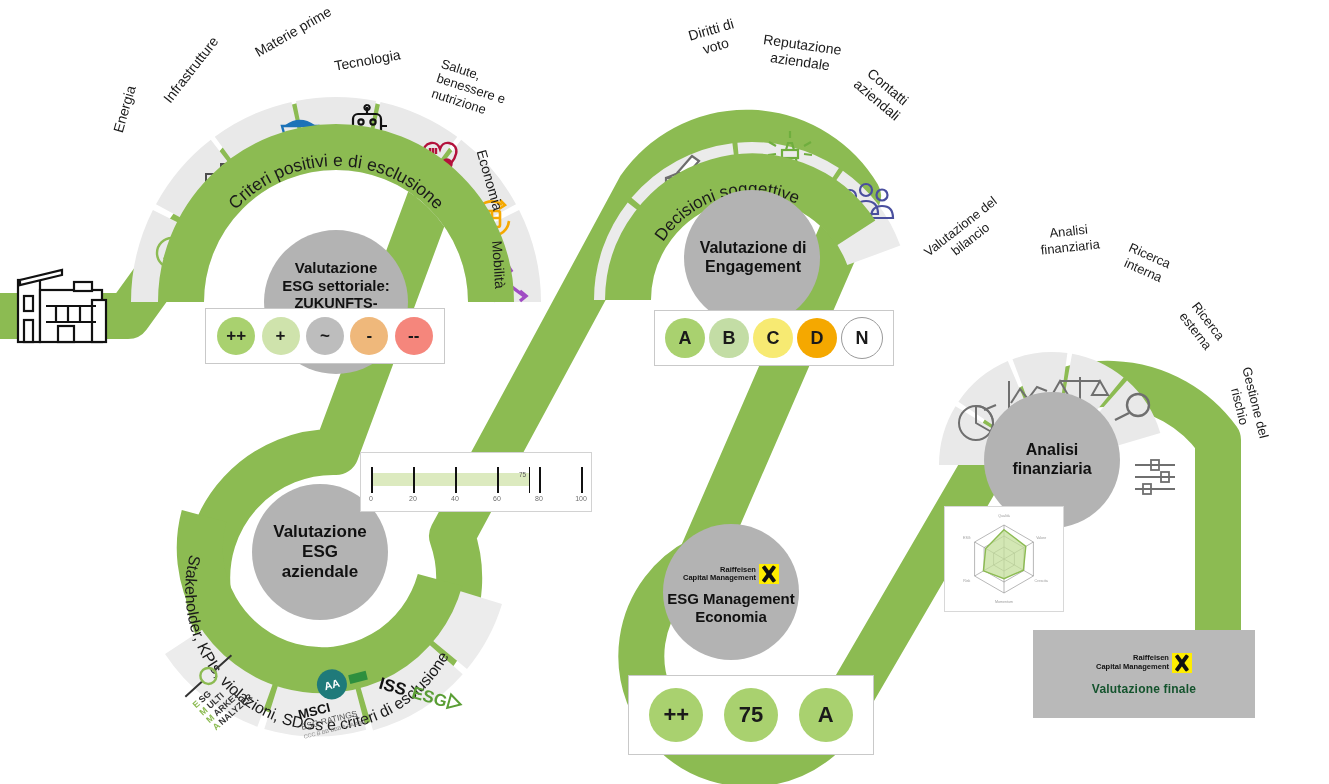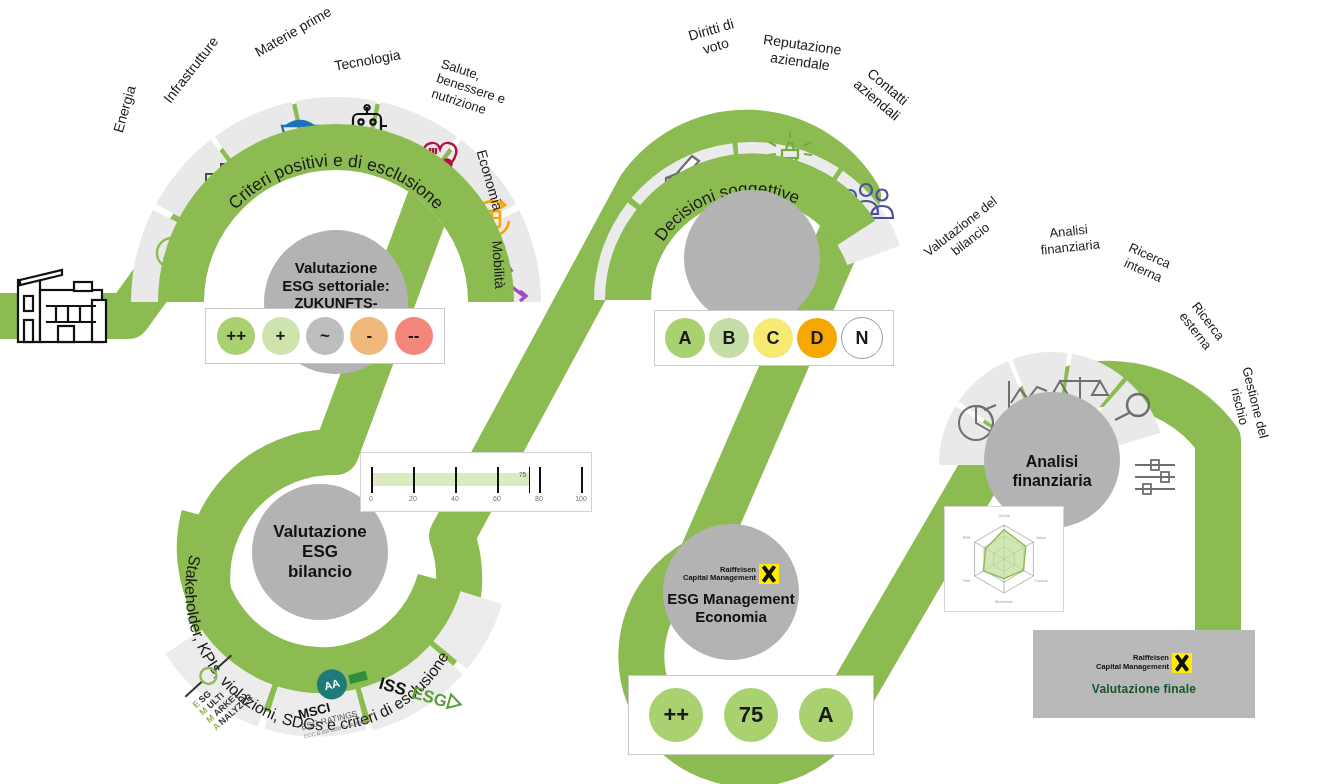--- a/index.html
+++ b/index.html
@@ -320,25 +320,29 @@
   <div class="hubtxt" style="left:264px;top:262px;width:144px;height:82px;font-size:15px;">
     <span class="l">Valutazione</span>
     <span class="l">ESG settoriale:</span>
     <span class="l" style="font-variant:small-caps;font-size:14.5px;">ZUKUNFTS-THEMEN</span>
     <span class="l">e processi</span>
   </div>
 
   <div class="hubtxt" style="left:250px;top:512px;width:140px;height:80px;font-size:17px;">
     <span class="l">Valutazione</span>
     <span class="l">ESG</span>
-    <span class="l">bilancio</span>
-  </div>
-
-
-  <div class="hubtxt" style="left:986px;top:444px;width:132px;height:56px;font-size:16px;">
+    <span class="l">aziendale</span>
+  </div>
+
+  <div class="hubtxt" style="left:684px;top:228px;width:138px;height:60px;font-size:16px;">
+    <span class="l">Valutazione di</span>
+    <span class="l">Engagement</span>
+  </div>
+
+  <div class="hubtxt" style="left:986px;top:432px;width:132px;height:56px;font-size:16px;">
     <span class="l">Analisi</span>
     <span class="l">finanziaria</span>
   </div>
 
   <svg class="layer" viewBox="0 0 1329 784">
     <circle cx="731" cy="592" r="68" fill="#b3b3b3"></circle>
   </svg>
   <div class="hubtxt" style="left:664px;top:552px;width:134px;height:86px;font-size:15px;">
     <div class="rlogo" style="margin-bottom:6px;">
       <div class="rlogo-txt">

